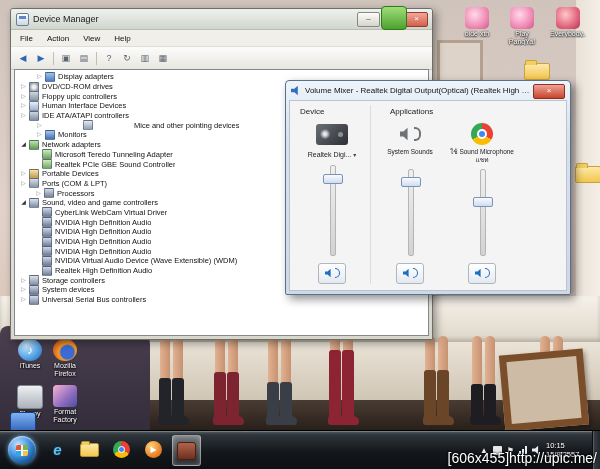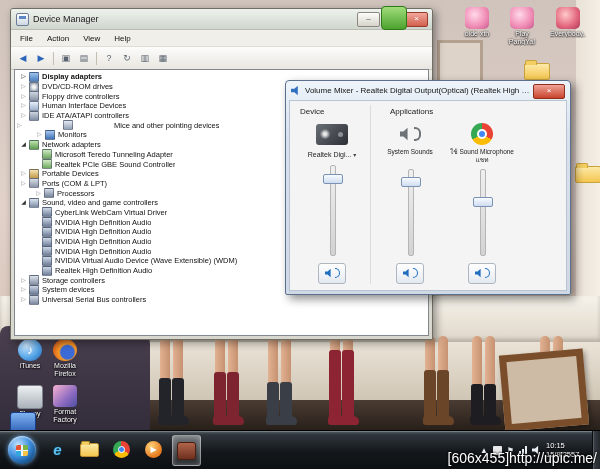--- a/index.html
+++ b/index.html
@@ -246,46 +246,46 @@
         <span class="tb-btn">▣</span>
         <span class="tb-btn">▤</span>
         <span class="tb-sep"></span>
         <span class="tb-btn">?</span>
         <span class="tb-btn">↻</span>
         <span class="tb-btn">▥</span>
         <span class="tb-btn">▦</span>
       </div>
     <div class="dm-client">
       <div id="dm-tree">
-          <div class="tree-row" style="padding-left: 4px; font-weight: bold;">
+          <div class="tree-row" style="padding-left: 20px;">
             <span class="expander">▷</span>
             <span class="tree-icon" style="background: linear-gradient(rgb(156, 194, 238), rgb(77, 127, 192));"></span>
             <span class="tree-label">Display adapters</span>
           </div>
           <div class="tree-row" style="padding-left: 4px;">
             <span class="expander">▷</span>
             <span class="tree-icon" style="background: radial-gradient(circle, rgb(242, 242, 242) 25%, rgb(154, 166, 181) 75%);"></span>
             <span class="tree-label">DVD/CD-ROM drives</span>
           </div>
           <div class="tree-row" style="padding-left: 4px;">
             <span class="expander">▷</span>
             <span class="tree-icon" style="background: linear-gradient(rgb(207, 214, 223), rgb(138, 151, 168));"></span>
-            <span class="tree-label">Floppy drive controllers</span>
+            <span class="tree-label">Floppy upic controllers</span>
           </div>
           <div class="tree-row" style="padding-left: 4px;">
             <span class="expander">▷</span>
             <span class="tree-icon" style="background: linear-gradient(rgb(232, 238, 247), rgb(159, 179, 207));"></span>
             <span class="tree-label">Human Interface Devices</span>
           </div>
           <div class="tree-row" style="padding-left: 4px;">
             <span class="expander">▷</span>
             <span class="tree-icon" style="background: linear-gradient(rgb(205, 213, 224), rgb(127, 142, 163));"></span>
             <span class="tree-label">IDE ATA/ATAPI controllers</span>
           </div>
-          <div class="tree-row" style="padding-left: 0; gap: 38px;">
+          <div class="tree-row" style="padding-left: 20px; gap: 38px;">
             <span class="expander">▷</span>
             <span class="tree-icon" style="background: linear-gradient(rgb(228, 233, 240), rgb(147, 162, 184));"></span>
             <span class="tree-label">Mice and other pointing devices</span>
           </div>
           <div class="tree-row" style="padding-left: 20px;">
             <span class="expander">▷</span>
             <span class="tree-icon" style="background: linear-gradient(rgb(167, 200, 239), rgb(63, 114, 181));"></span>
             <span class="tree-label">Monitors</span>
           </div>
           <div class="tree-row" style="padding-left: 4px;">

